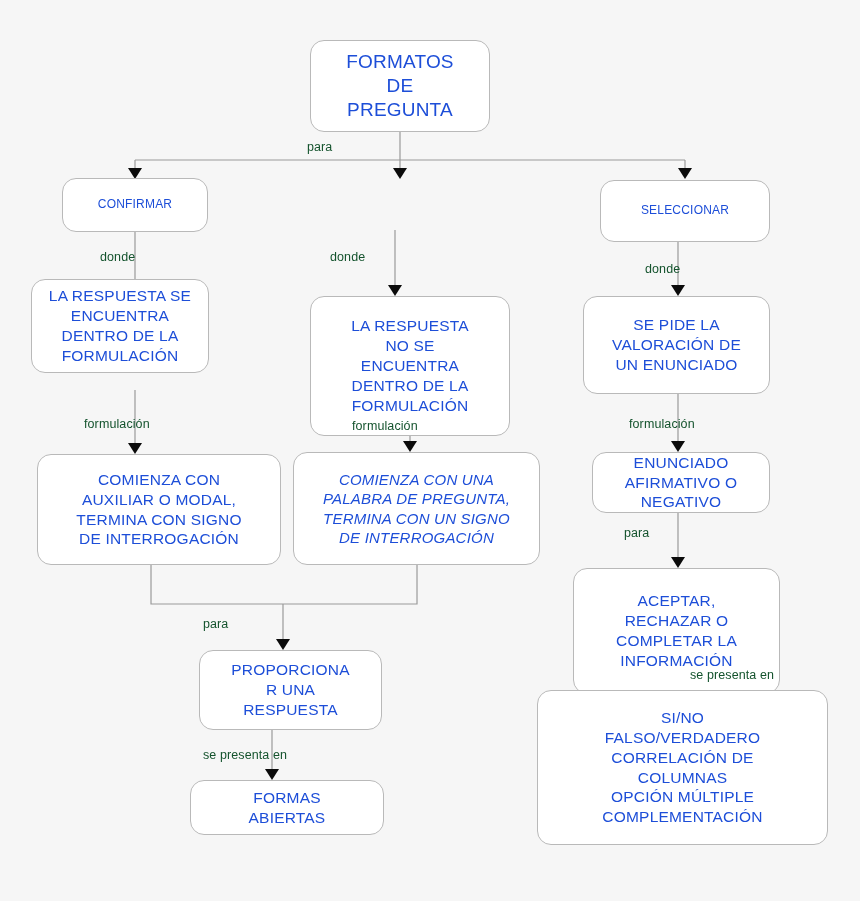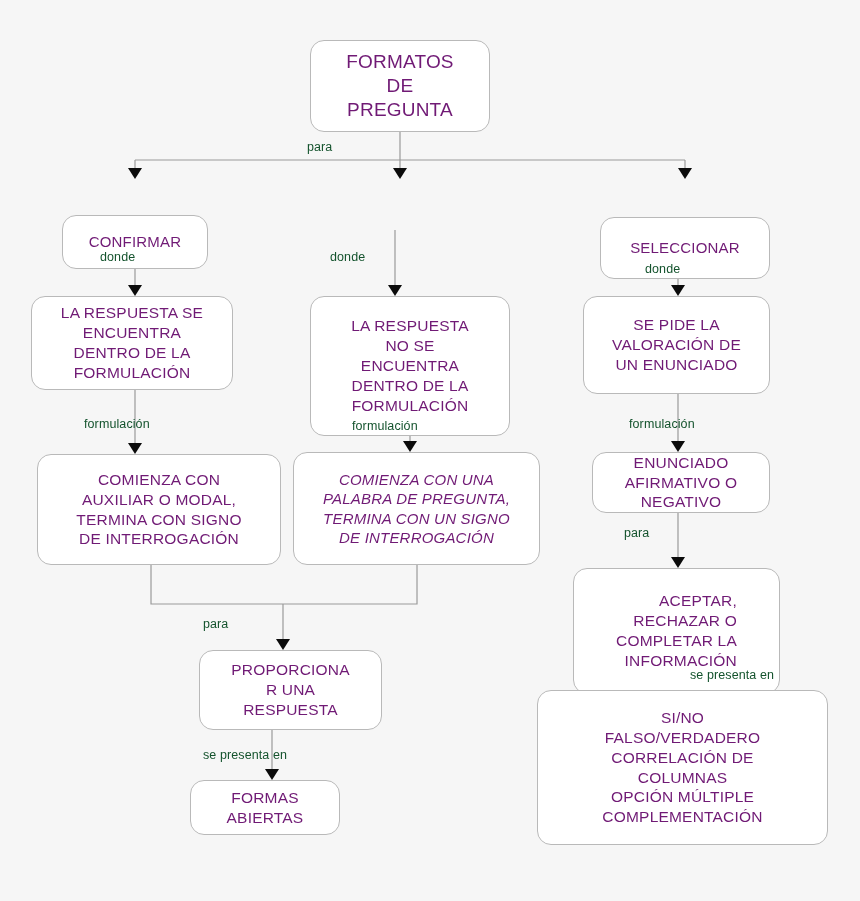--- a/index.html
+++ b/index.html
@@ -18,32 +18,31 @@
   .node {
     position: absolute;
     box-sizing: border-box;
     background: #ffffff;
     border: 1px solid #b9b9b9;
     border-radius: 14px;
     display: flex;
     align-items: center;
     justify-content: center;
     text-align: center;
-    color: #701a75;
+    color: #1d4ed8;
     line-height: 1.28;
     letter-spacing: 0.2px;
     white-space: pre-line;
     padding: 10px 6px;
   }
   .node-title {
     font-size: 19px;
   }
   .node-lvl2 {
-    font-size: 15px;
-    margin-top: 37px;
+    font-size: 12px;
   }
   .node-body {
     font-size: 15.5px;
   }
   .node-small {
     font-size: 15px;
   }
   .edge-label {
     position: absolute;
     font-size: 12.5px;
@@ -121,21 +120,21 @@
 
   <div class="node node-title" style="left:310px; top:40px; width:180px; height:92px;">FORMATOS
 DE
 PREGUNTA</div>
 
   <div class="node node-lvl2" style="left:62px; top:178px; width:146px; height:54px;">CONFIRMAR</div>
 
 
   <div class="node node-lvl2" style="left:600px; top:180px; width:170px; height:62px;">SELECCIONAR</div>
 
-  <div class="node node-body" style="left:31px; top:296px; width:202px; height:94px;">LA RESPUESTA SE
+  <div class="node node-body" style="left:31px; top:279px; width:178px; height:94px;">LA RESPUESTA SE
 ENCUENTRA
 DENTRO DE  LA
 FORMULACIÓN</div>
 
   <div class="node node-body" style="left:310px; top:296px; width:200px; height:140px;">LA RESPUESTA
 NO SE
 ENCUENTRA
 DENTRO DE  LA
 FORMULACIÓN</div>
 
@@ -150,30 +149,30 @@
 
   <div class="node node-small" style="left:293px; top:452px; width:247px; height:113px;font-style:italic;">COMIENZA CON UNA
 PALABRA DE PREGUNTA,
 TERMINA CON UN SIGNO
 DE INTERROGACIÓN</div>
 
   <div class="node node-body" style="left:592px; top:452px; width:178px; height:61px;">ENUNCIADO
 AFIRMATIVO O
 NEGATIVO</div>
 
-  <div class="node node-body" style="left:573px; top:568px; width:207px; height:126px;text-align:right;">ACEPTAR,
+  <div class="node node-body" style="left:573px; top:568px; width:207px; height:126px;">ACEPTAR,
 RECHAZAR  O
 COMPLETAR LA
 INFORMACIÓN</div>
 
   <div class="node node-body" style="left:199px; top:650px; width:183px; height:80px;">PROPORCIONA
 R UNA
 RESPUESTA</div>
 
-  <div class="node node-body" style="left:190px; top:780px; width:150px; height:55px;">FORMAS
+  <div class="node node-body" style="left:190px; top:780px; width:194px; height:55px;">FORMAS
 ABIERTAS</div>
 
   <div class="node node-body" style="left:537px; top:690px; width:291px; height:155px;">SI/NO
 FALSO/VERDADERO
 CORRELACIÓN DE
 COLUMNAS
 OPCIÓN MÚLTIPLE
 COMPLEMENTACIÓN</div>
 
   <div class="edge-label" style="left:307px; top:140px;">para</div>

